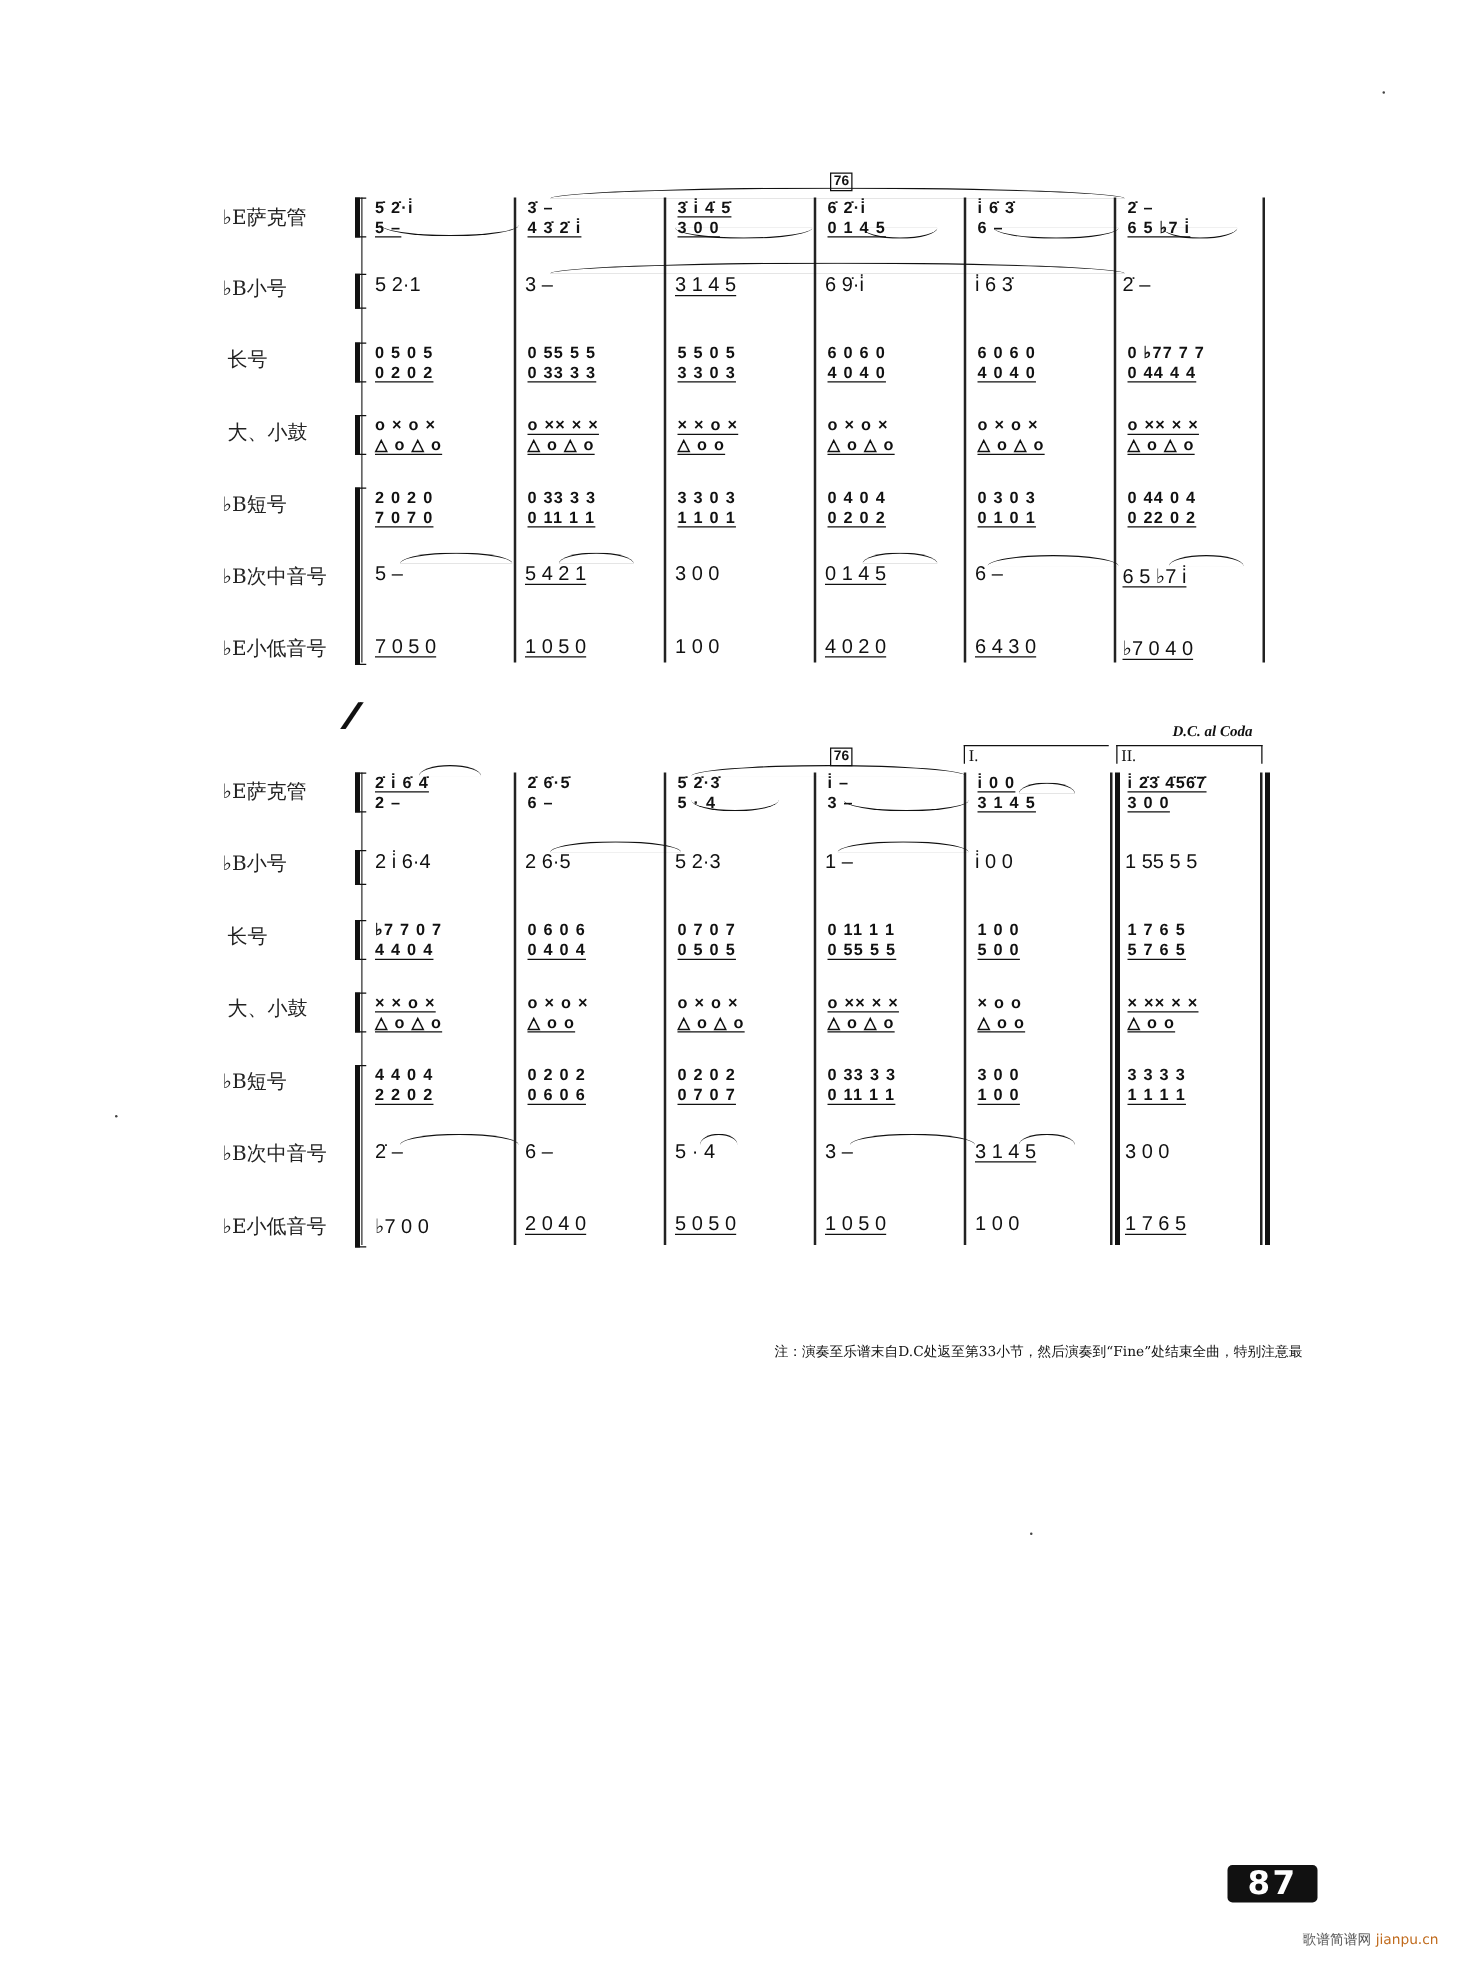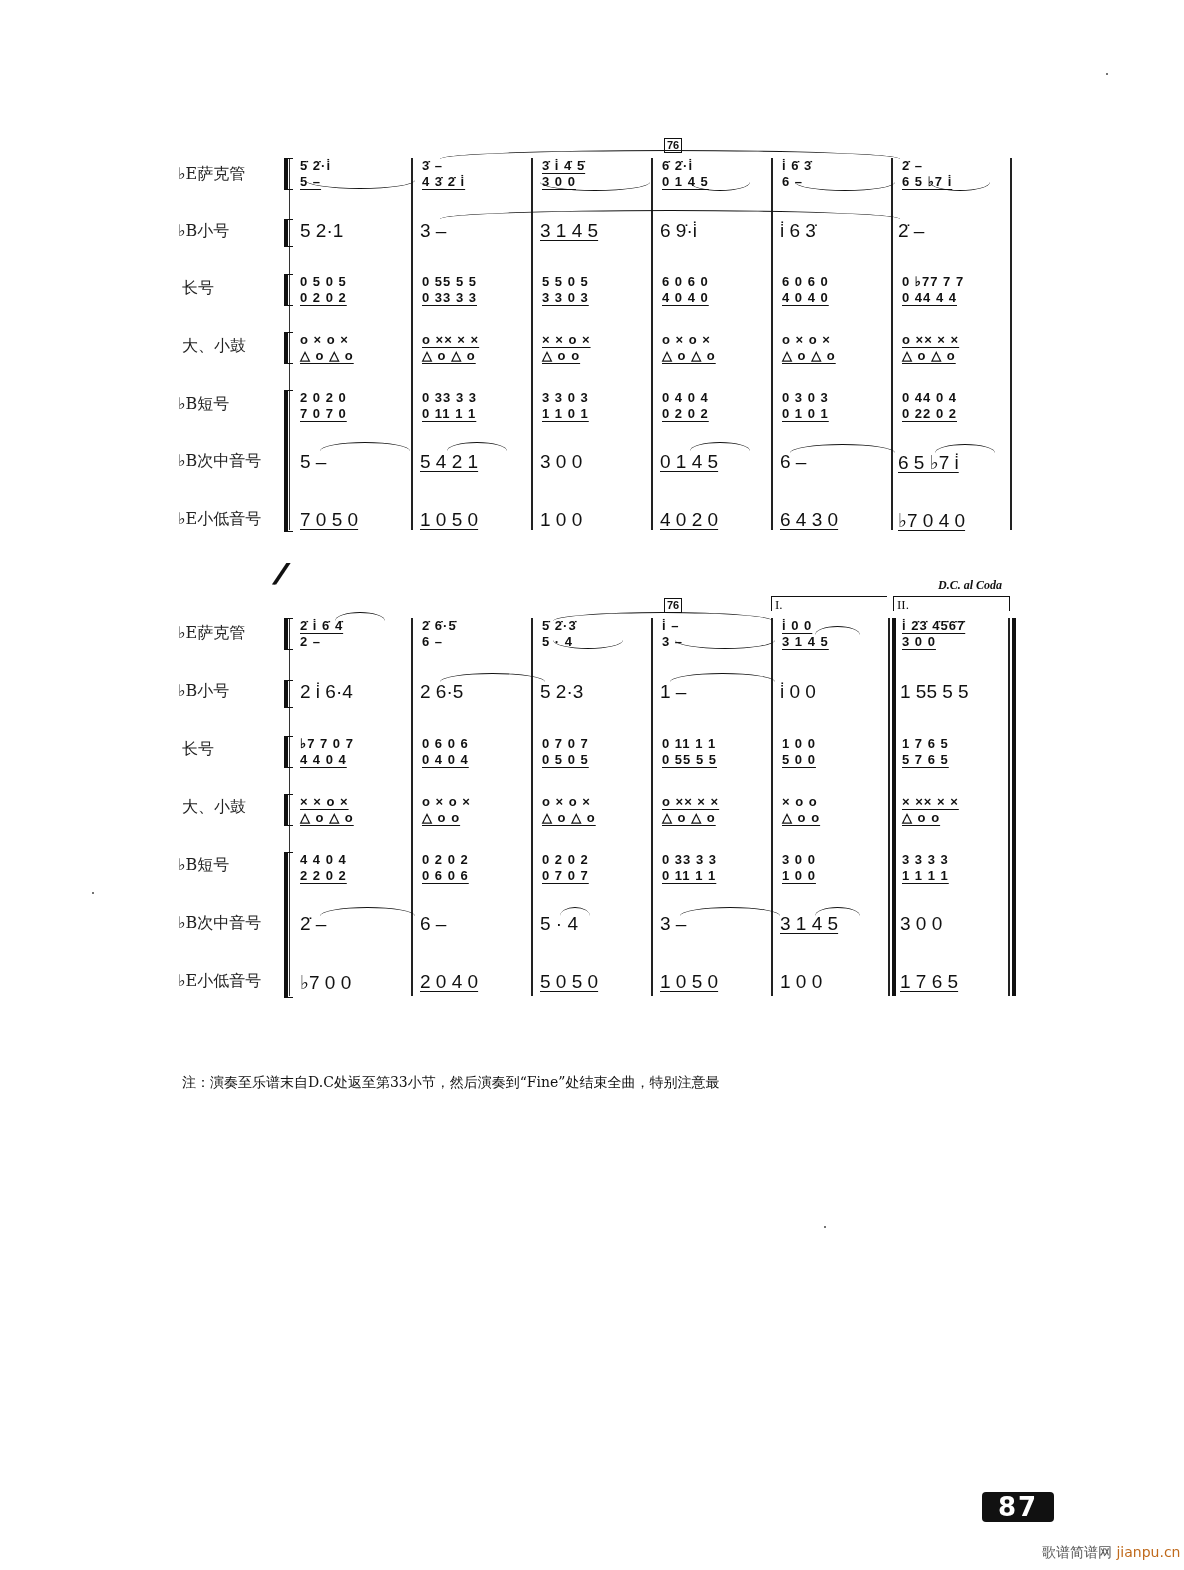--- a/index.html
+++ b/index.html
@@ -4,34 +4,34 @@
 <style>
   html, body { margin:0; padding:0; background:#ffffff; }
   body { width:1184px; height:1570px; position:relative; overflow:hidden; font-family:"DejaVu Sans", sans-serif; color:#111; }
   .system { position:absolute; left:0; width:1184px; }
   .inst-label { position:absolute; left:178px; width:100px; font-family:"DejaVu Serif", serif; font-size:16px; color:#222; white-space:nowrap; }
   .bracket { position:absolute; left:284px; width:5px; border-left:4px solid #111; border-top:1px solid #111; border-bottom:1px solid #111; }
   .sys-line { position:absolute; left:289px; width:1px; background:#333; }
   .barline { position:absolute; width:1.5px; background:#222; }
   .barline.thick { width:4px; background:#111; }
   .measure { position:absolute; font-family:"Liberation Sans", sans-serif; white-space:nowrap; }
-  .m-big { font-size:19px; }
+  .m-big { font-size:16px; }
   .m-small { font-size:13px; line-height:16px; font-weight:bold; letter-spacing:1px; }
   .ul { text-decoration:underline; text-underline-offset:3px; }
   .rehearsal { position:absolute; border:1.5px solid #111; font-size:11px; font-weight:bold; padding:0 2px; line-height:13px; font-family:"Liberation Sans", sans-serif; }
   .volta { position:absolute; border-top:1.5px solid #111; border-left:1.5px solid #111; height:14px; font-family:"Liberation Serif", serif; font-size:13px; padding-left:3px; line-height:15px; }
   .volta.right { border-right:1.5px solid #111; }
   .dc { position:absolute; font-family:"Liberation Serif", serif; font-style:italic; font-weight:bold; font-size:12px; }
   .slur { position:absolute; border-top:1.5px solid #111; border-radius:50% 50% 0 0 / 100% 100% 0 0; height:8px; }
   .slur.under { border-top:none; border-bottom:1.5px solid #111; border-radius:0 0 50% 50% / 0 0 100% 100%; }
   .segno { position:absolute; font-size:26px; font-weight:bold; transform:skewX(-20deg); letter-spacing:-8px; }
-  .note-text { position:absolute; left:182px; top:1066px; font-family:"DejaVu Serif", serif; font-size:14px; line-height:32px; width:860px; }
+  .note-text { position:absolute; left:182px; top:1066px; font-family:"DejaVu Serif", serif; font-size:11px; line-height:32px; width:860px;text-align:right; }
   .note-text .ind { padding-left:44px; display:block; }
   .page-num { position:absolute; left:982px; top:1492px; background:#111; color:#fff; font-family:"DejaVu Sans", sans-serif; font-weight:bold; font-size:26px; padding:0 16px; border-radius:4px; line-height:30px; letter-spacing:2px; }
-  .watermark { position:absolute; left:1042px; top:1544px; font-size:14px; color:#555; white-space:nowrap; }
+  .watermark { position:absolute; left:1042px; top:1544px; font-size:11px; color:#555; white-space:nowrap; }
   .watermark .latin { color:#c06a1c; }
   .dot { position:absolute; width:2px; height:2px; background:#444; border-radius:1px; }
 </style>
 </head>
 <body>
 
 <div class="system" style="top:0;">
 
   <div class="inst-label" style="top:164px;">♭E萨克管</div>
   <div class="inst-label" style="top:221px;">♭B小号</div>

